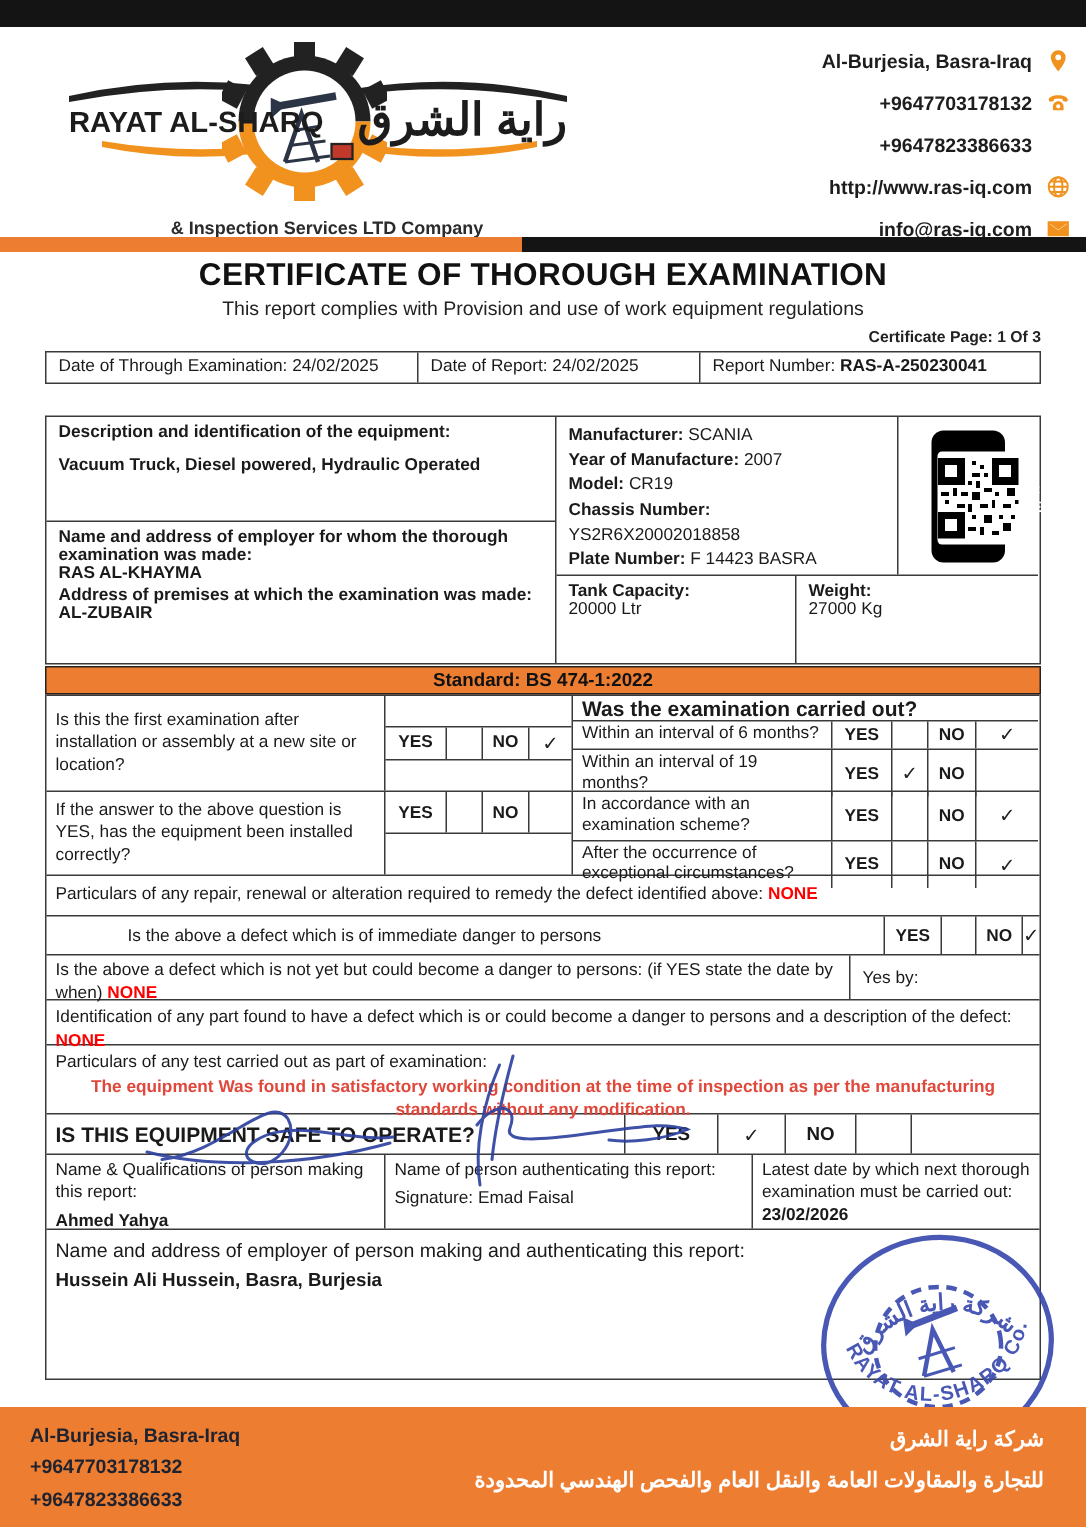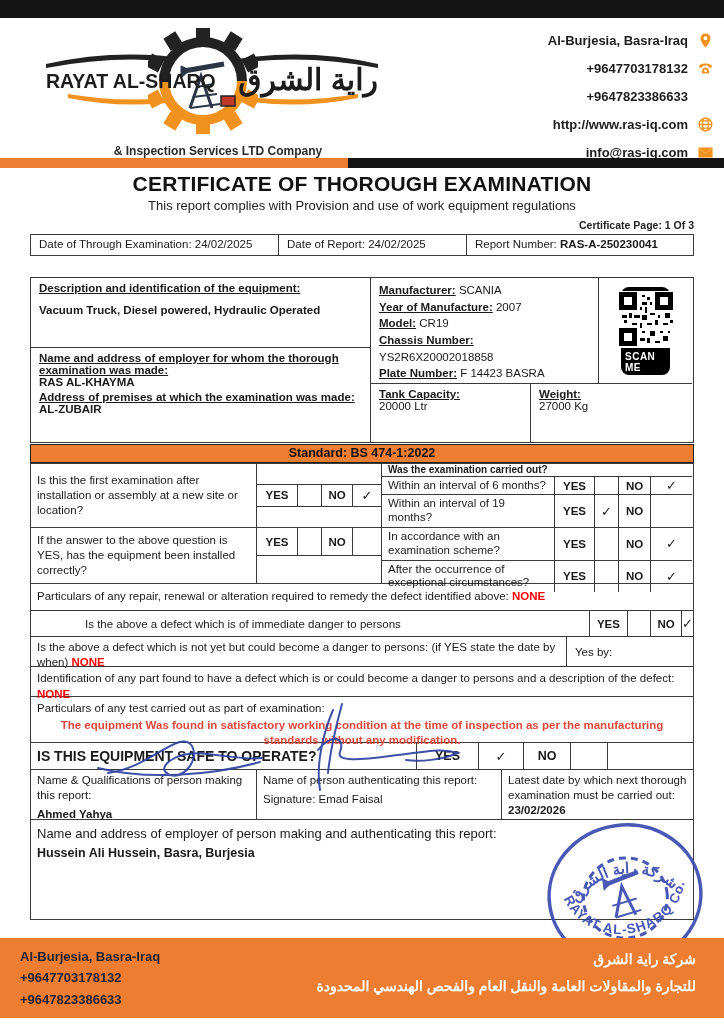--- a/index.html
+++ b/index.html
@@ -29,27 +29,27 @@
   .daterow{position:absolute;left:30px;top:234px;width:664px;height:22px;display:flex;border:1.5px solid var(--line);}
   .daterow .dcell{border-left:1.5px solid var(--line);padding:3px 8px;font-size:11.5px;white-space:nowrap;}
   .daterow .dcell:first-child{border-left:none;}
   .daterow .dcell.c1{width:247px;} .daterow .dcell.c2{width:188px;} .daterow .dcell.c3{width:226px;}
   b.v{font-weight:bold;}
   
   .equip{position:absolute;left:30px;top:277px;width:664px;height:166px;border:1.5px solid var(--line);display:flex;font-size:11.5px;}
   .eq-left{width:340px;border-right:1.5px solid var(--line);}
   .eq-desc{height:70px;border-bottom:1.5px solid var(--line);padding:4px 8px;}
   .eq-rest{padding:4px 8px;}
-  .lbl{font-weight:bold;text-decoration:underline;}
+  .lbl{font-weight:bold;}
   .bval{font-weight:bold;}
   .eq-right{width:321px;display:flex;flex-direction:column;}
   .eq-detail-zone{display:flex;height:106px;border-bottom:1.5px solid var(--line);}
   .eq-details{width:227px;padding:4px 8px;line-height:1.45;}
   .eq-qr{width:94px;border-left:1.5px solid var(--line);display:flex;align-items:center;justify-content:center;}
-  .qrbox{width:49px;height:88px;background:#000;border-radius:8px;padding:4px 4px 2px;display:flex;flex-direction:column;align-items:center;}
+  .qrbox{width:49px;height:88px;background:#000;border-radius:8px;padding:4px 4px 2px;display:flex;align-items:center;}
   .qrbox .qr{width:62px;height:62px;background:#fff;border-radius:3px;display:flex;align-items:center;justify-content:center;}
   .qrbox .scanme{color:#fff;font-size:10px;font-weight:bold;margin-top:3px;letter-spacing:.5px;}
   .eq-bottom{display:flex;flex:1;}
   .eq-tank{width:160px;border-right:1.5px solid var(--line);padding:4px 8px;}
   .eq-weight{flex:1;padding:4px 8px;}
   
   .stdbar{position:absolute;left:30px;top:444px;width:664px;height:19px;background:var(--orange);border:1.5px solid #222;text-align:center;font-weight:bold;font-size:12.5px;color:#111;line-height:16px;}
   
   .exam{position:absolute;left:30px;top:463px;width:664px;border:1.5px solid var(--line);border-top:none;font-size:11.5px;}
   .xrow{display:flex;border-top:1.5px solid var(--line);}
@@ -57,21 +57,21 @@
   .xq{width:225px;padding:3px 6px;display:flex;align-items:center;line-height:1.3;}
   .midcol{width:125px;border-left:1.5px solid var(--line);display:flex;flex-direction:column;}
   .midcol .band{display:flex;border-top:1.5px solid var(--line);flex:1;}
   .midcol .band.first{border-top:none;}
   .ynk{display:flex;align-items:stretch;width:100%;}
   .ynk>div{display:flex;align-items:center;justify-content:center;border-left:1.5px solid var(--line);}
   .ynk>div:first-child{border-left:none;}
   .yn{font-weight:bold;}
   .chk{font-size:13px;color:#222;}
   .rightcol{width:311px;border-left:1.5px solid var(--line);display:flex;flex-direction:column;}
-  .rhead{height:20px;display:flex;align-items:center;padding:0 6px;font-weight:bold;font-size:10px;}
+  .rhead{height:20px;display:flex;align-items:center;padding:0 6px;font-weight:bold;font-size:14px;}
   .rsub{display:flex;border-top:1.5px solid var(--line);flex:1;}
   .rsub .rq{width:172px;padding:2px 6px;display:flex;align-items:center;line-height:1.2;}
   .rsub .c{display:flex;align-items:center;justify-content:center;border-left:1.5px solid var(--line);}
   .w-yes{width:40px;} .w-b1{width:24px;} .w-no{width:32px;} .w-b2{flex:1;}
   .fullrow{padding:4px 6px;line-height:1.35;}
   .red{color:var(--red);font-weight:bold;}
   .dangerrow .xtext{width:530px;padding:4px 6px;display:flex;align-items:center;margin-left:48px;}
   .dangerrow .c{display:flex;align-items:center;justify-content:center;border-left:1.5px solid var(--line);}
   .futurerow .xtext{width:535px;padding:3px 6px;line-height:1.3;}
   .futurerow .yesby{flex:1;border-left:1.5px solid var(--line);padding:4px 8px;display:flex;align-items:center;}

